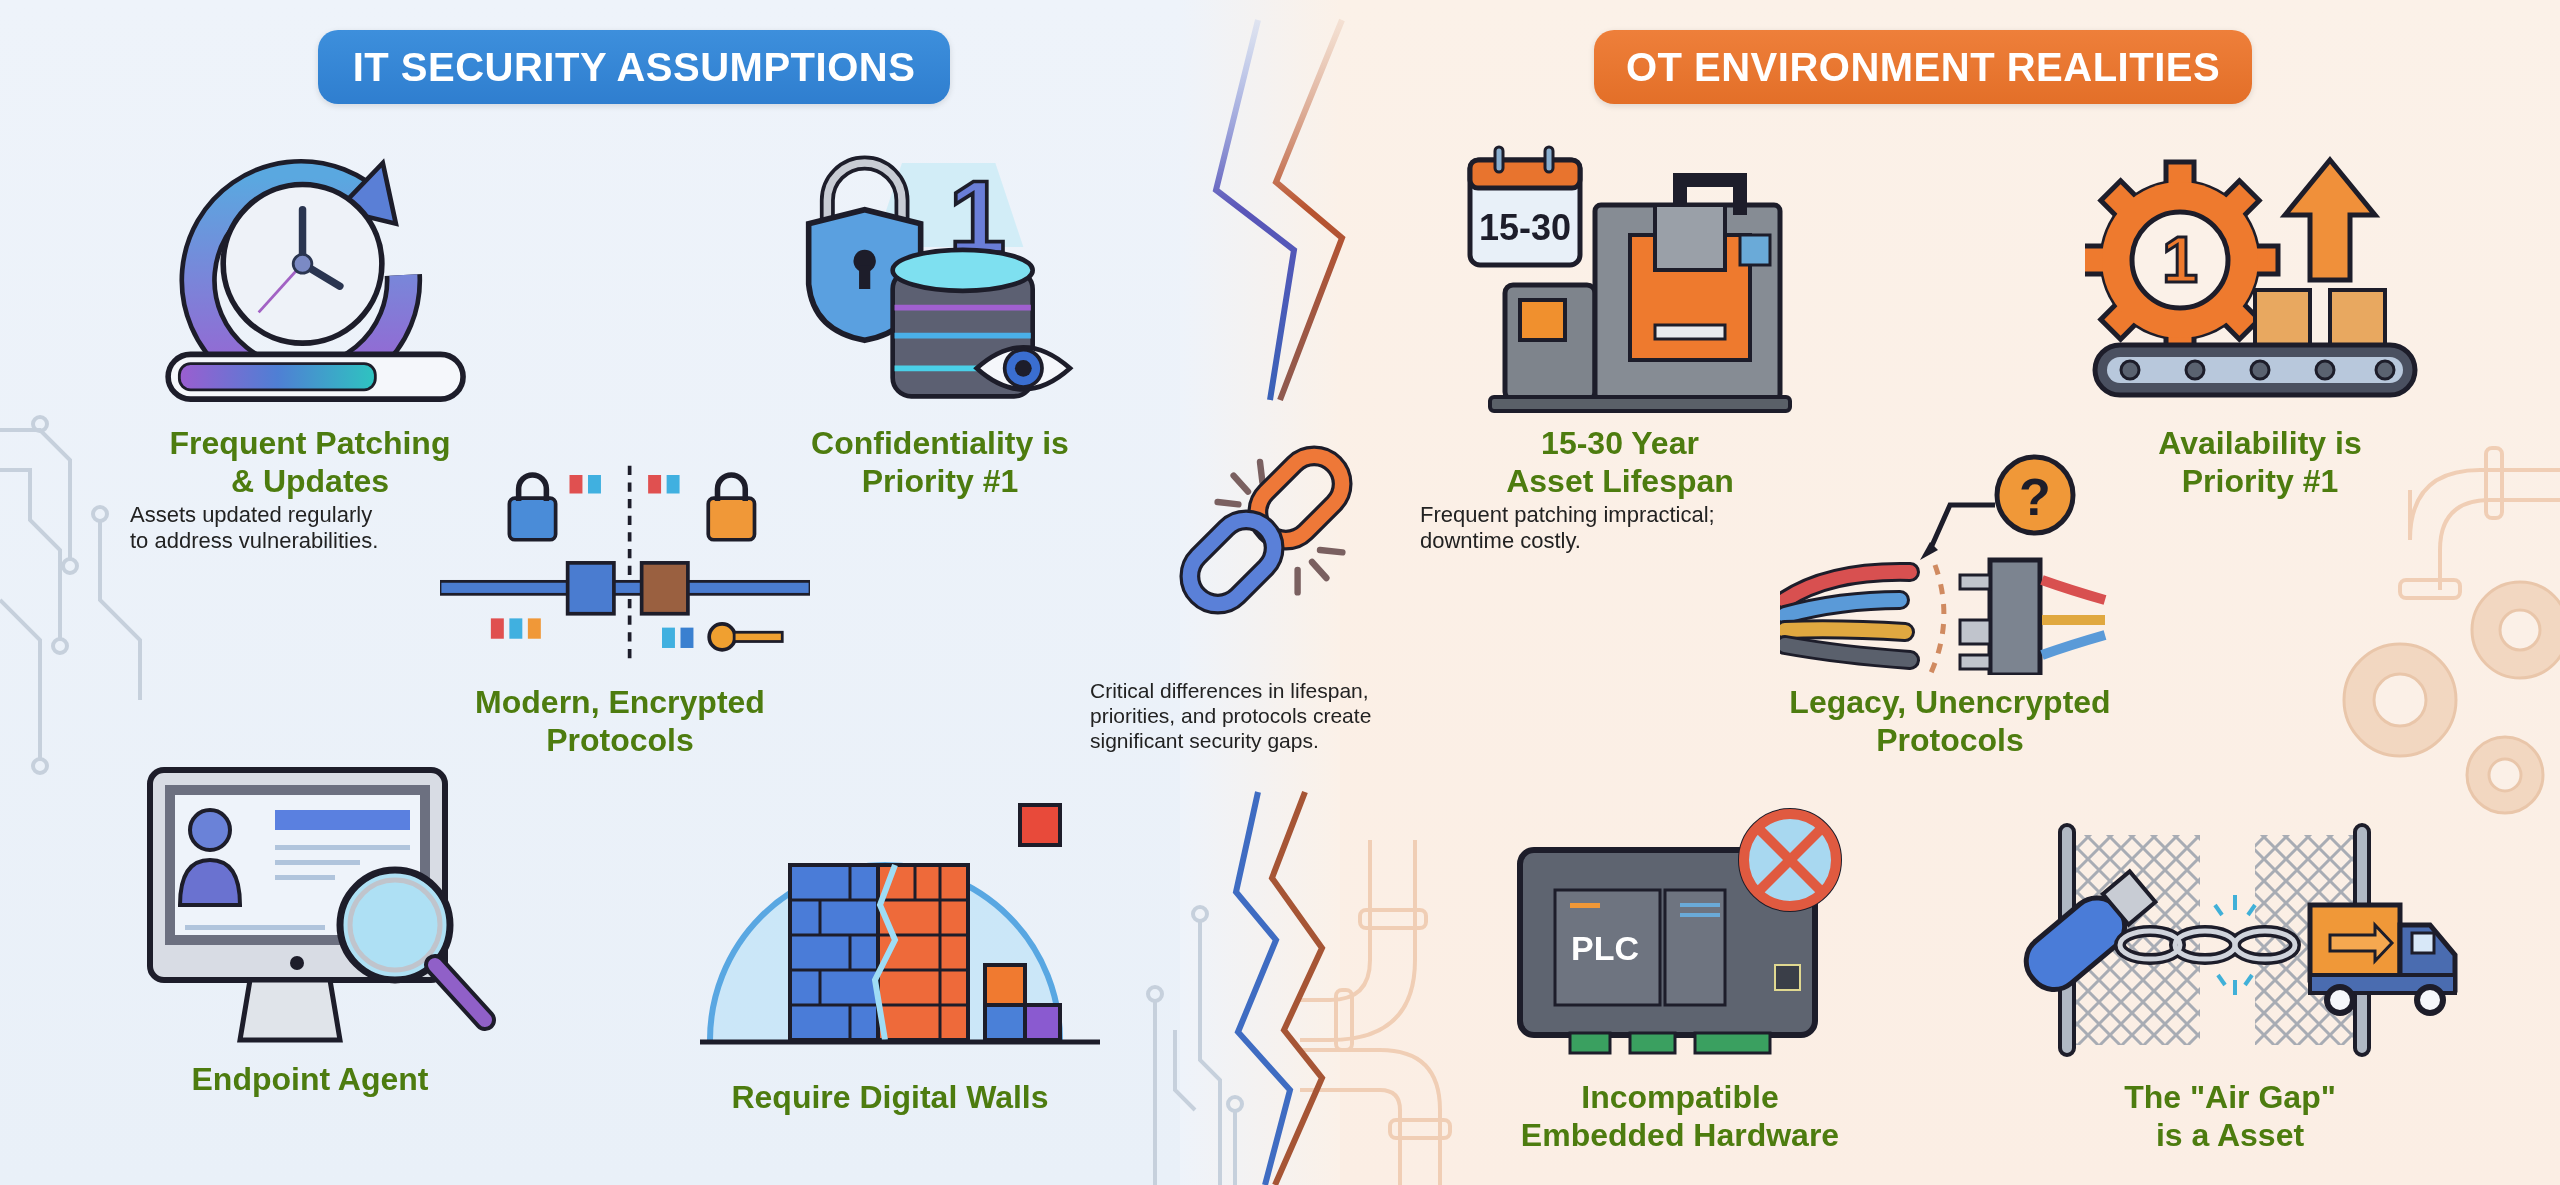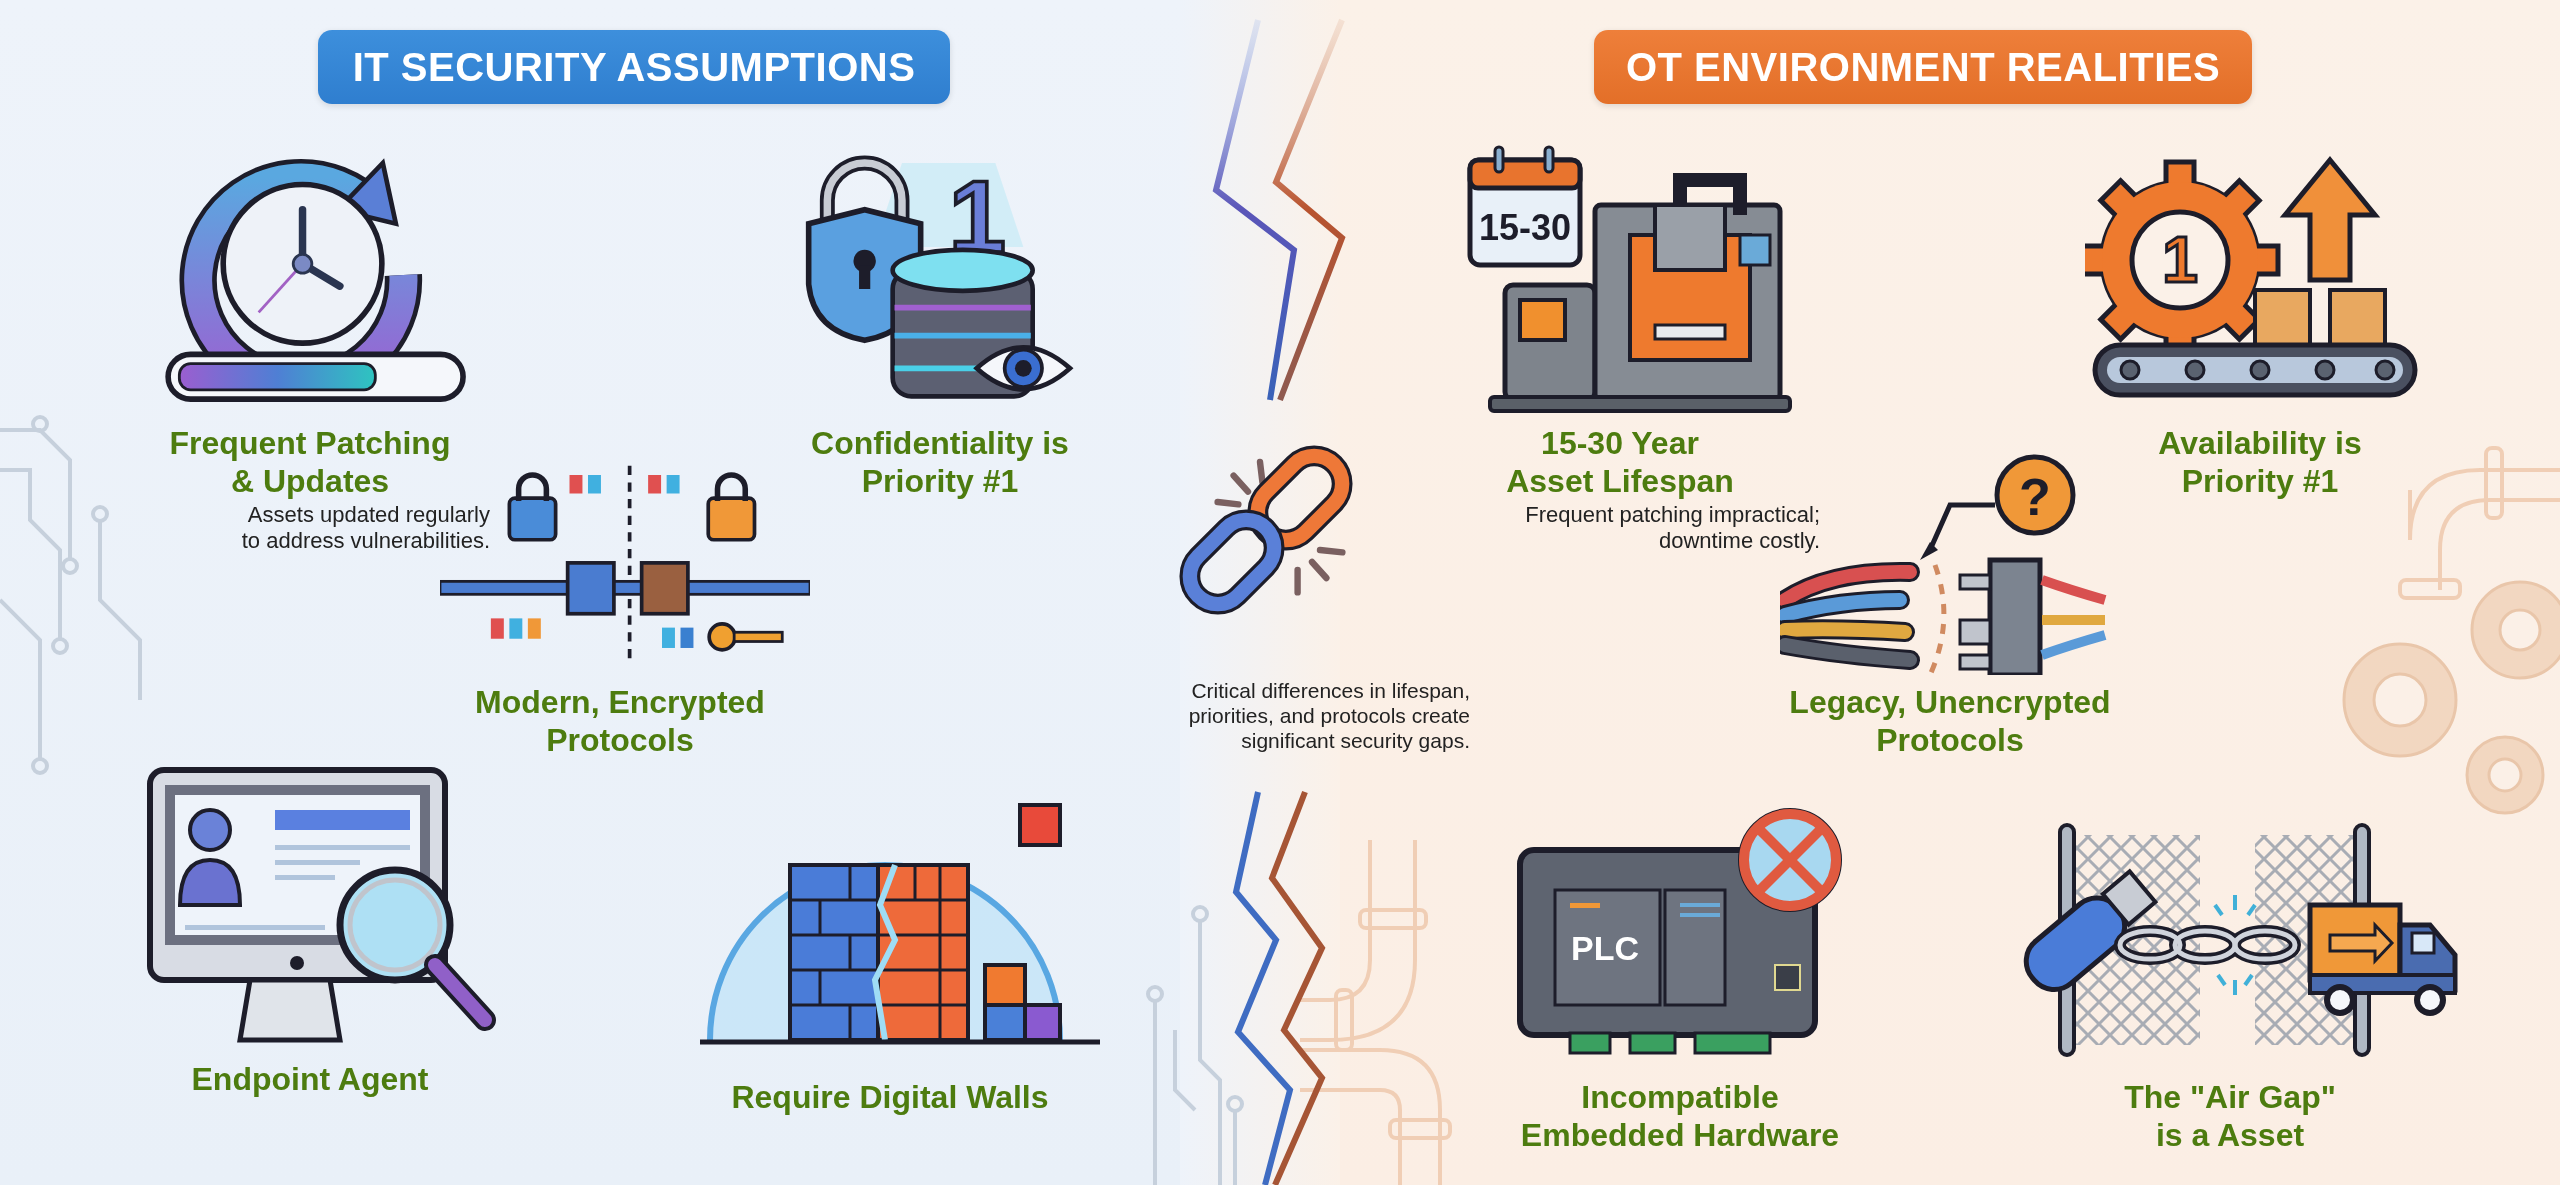--- a/index.html
+++ b/index.html
@@ -1,25 +1,25 @@
 <!DOCTYPE html>
 <html><head>
 <meta charset="utf-8">
 <style>
   html,body{margin:0;padding:0;}
   body{width:2560px;height:1185px;overflow:hidden;position:relative;font-family:"Liberation Sans","DejaVu Sans",sans-serif;}
   .bg-left{position:absolute;left:0;top:0;width:1300px;height:1185px;background:linear-gradient(180deg,#eef3fa 0%,#e9f0f8 100%);}
   .bg-right{position:absolute;left:1240px;top:0;width:1320px;height:1185px;background:linear-gradient(180deg,#fbf1e8 0%,#fbeee4 100%);}
   .bg-fade{position:absolute;left:1180px;top:0;width:160px;height:1185px;background:linear-gradient(90deg,rgba(238,243,250,1),rgba(251,241,232,1));}
   .layer{position:absolute;left:0;top:0;width:2560px;height:1185px;}
-  .banner{position:absolute;height:74px;border-radius:14px;display:flex;align-items:center;justify-content:center;color:#fff;font-weight:bold;font-size:40px;letter-spacing:0.5px;box-shadow:0 2px 6px rgba(0,0,0,0.12);}
+  .banner{position:absolute;height:74px;border-radius:20px;display:flex;align-items:center;justify-content:center;color:#fff;font-weight:bold;font-size:40px;letter-spacing:0.5px;box-shadow:0 2px 6px rgba(0,0,0,0.12);}
   .banner.it{left:318px;top:30px;width:632px;background:linear-gradient(180deg,#3d8fdc,#2f7ecf);}
   .banner.ot{left:1594px;top:30px;width:658px;background:linear-gradient(180deg,#ee7f3a,#e36f28);}
   .item-title{position:absolute;text-align:center;font-weight:bold;font-size:32px;line-height:38px;color:#4d7c0f;}
-  .item-desc{position:absolute;text-align:right;font-size:22px;line-height:26px;color:#222;}
+  .item-desc{position:absolute;text-align:left;font-size:22px;line-height:26px;color:#222;}
   .icon{position:absolute;}
 </style>
 </head>
 <body>
 
 <div class="bg-left"></div>
 <div class="bg-right"></div>
 <div class="bg-fade"></div>
 
 <svg class="layer" viewBox="0 0 2560 1185">

